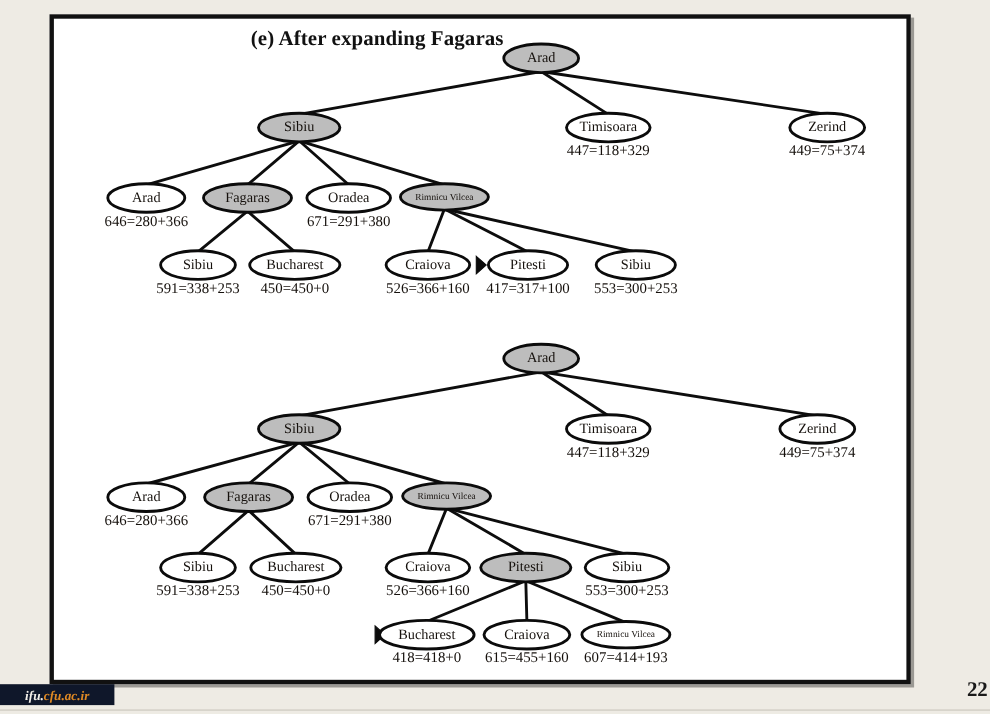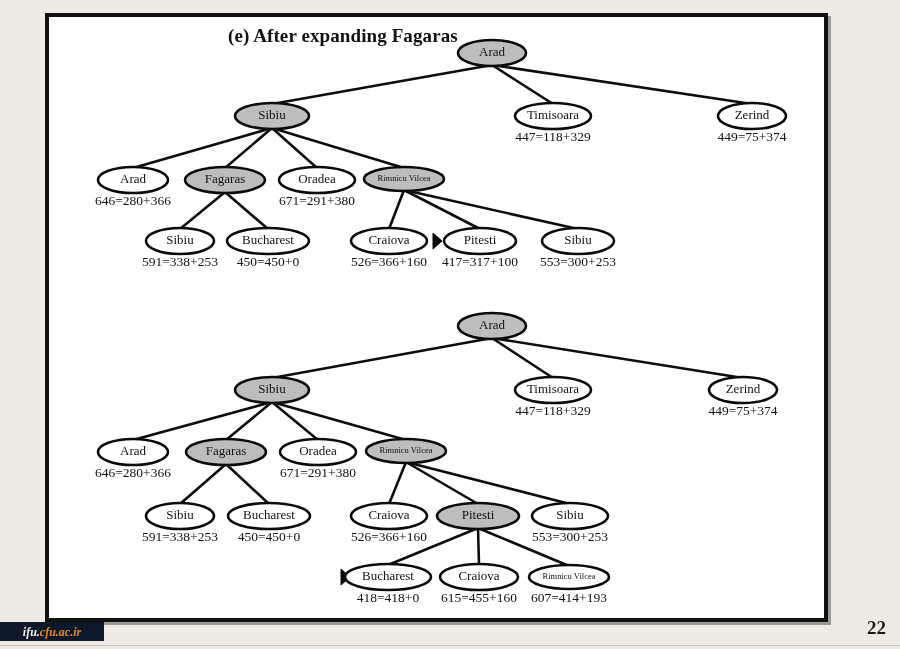--- a/index.html
+++ b/index.html
@@ -89,21 +89,21 @@
   .watermark .wm-text{
     font-family:"Liberation Serif", serif;
     font-style:italic;font-weight:bold;
     font-size:12px;line-height:1;
     white-space:nowrap;
   }
   .wm-a{color:#f2efe9;}
   .wm-b{color:#e08a24;}
 
   .page-number{
-    position:absolute;right:14px;bottom:10px;
+    position:absolute;right:2px;bottom:10px;
     font-family:"Liberation Serif", serif;
     font-weight:bold;font-size:19px;color:#1a1a1a;
   }
 </style>
 </head>
 <body>
 
 <div id="slide-root">
 
   <div class="page-backdrop"></div>

